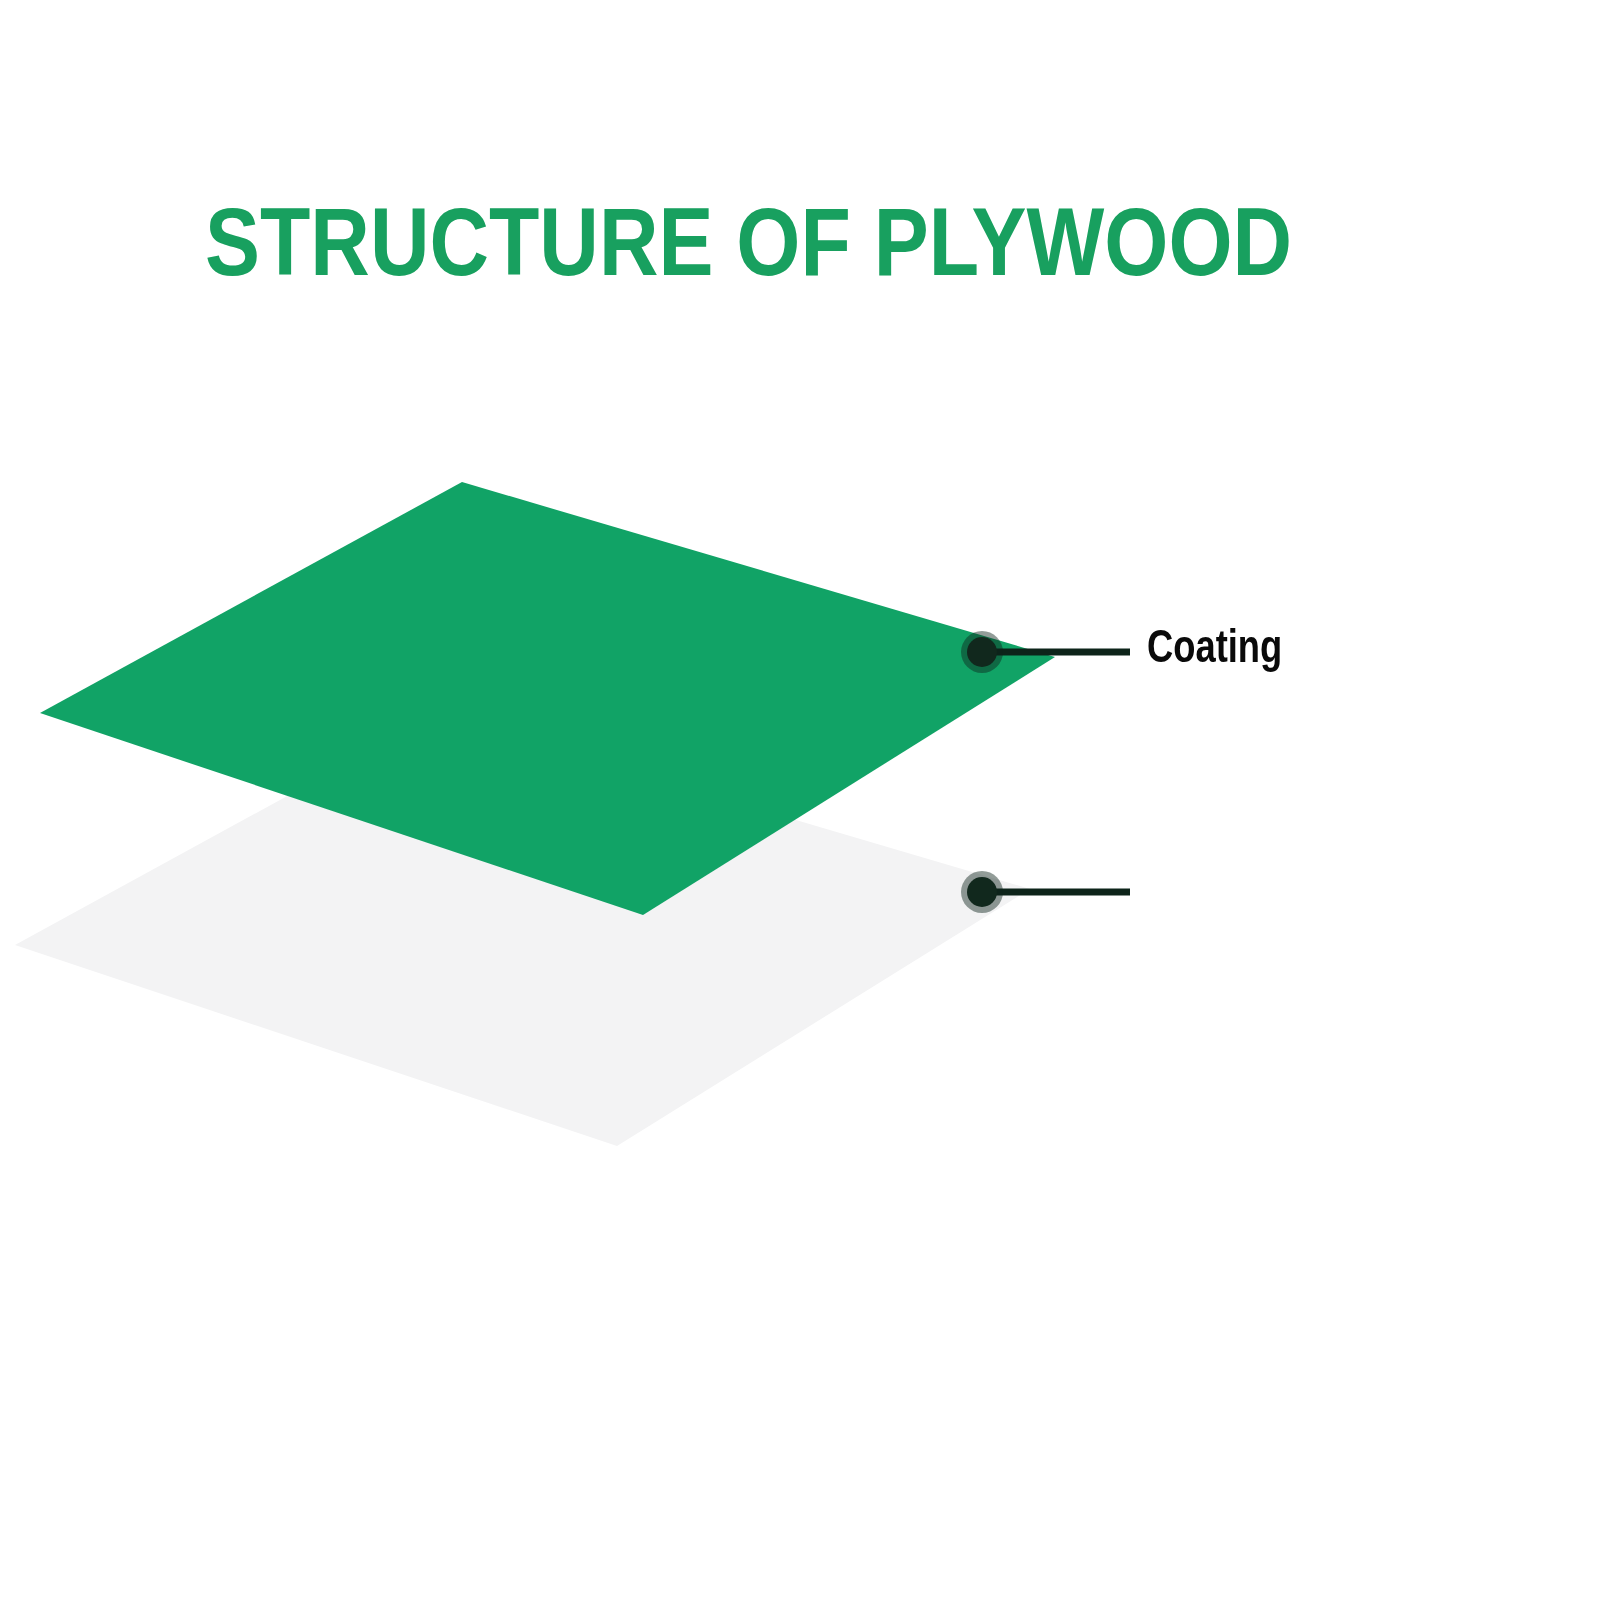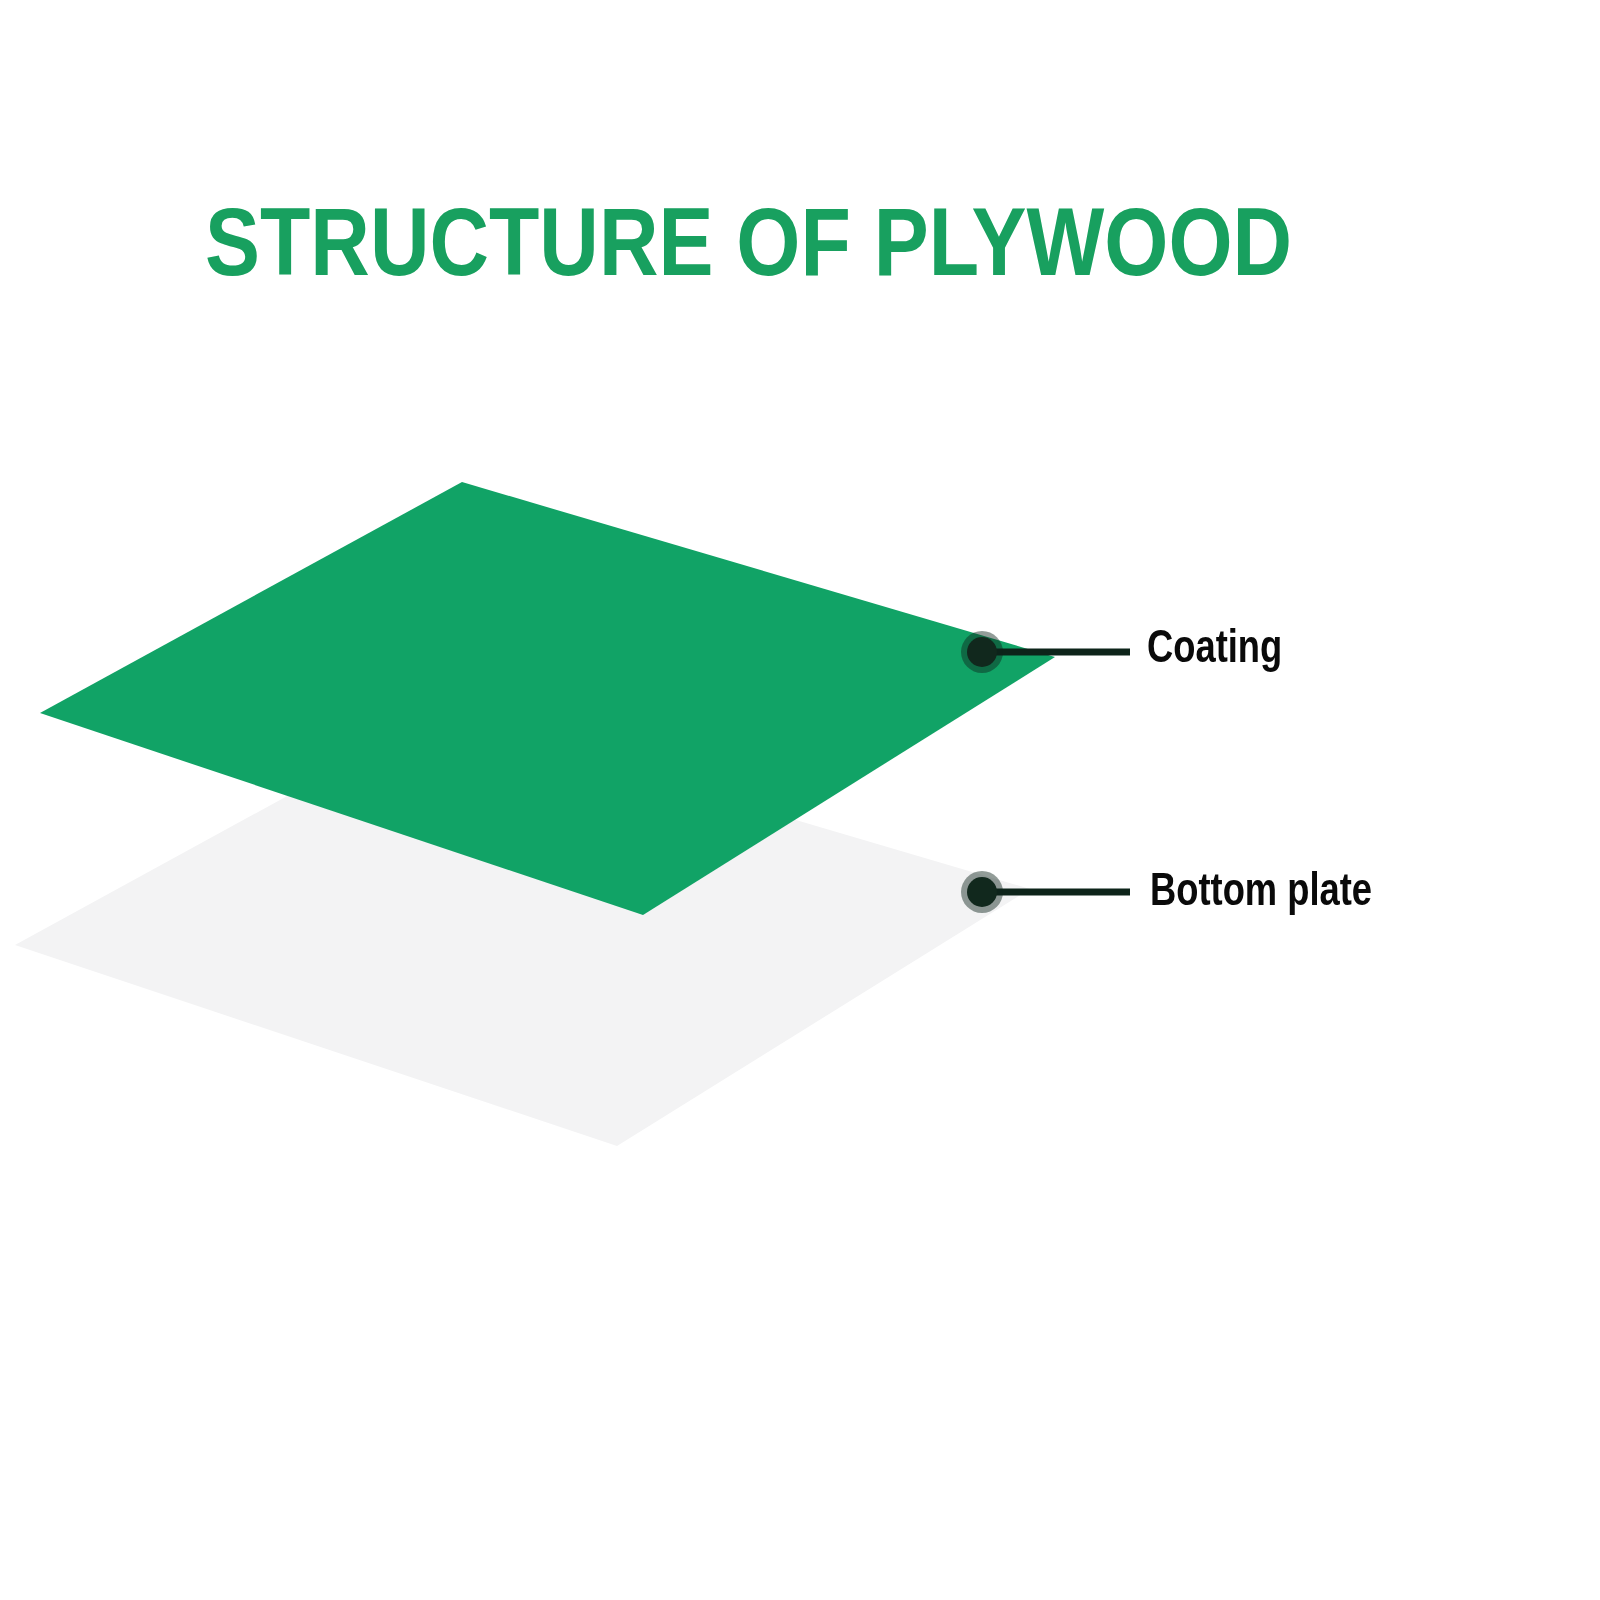--- a/index.html
+++ b/index.html
@@ -78,17 +78,14 @@
 
     <line x1="982" y1="892" x2="1130" y2="892" stroke-width="7" stroke="#0D241A"></line>
     <circle cx="982" cy="892" r="21" fill-opacity="0.45" fill="#0D241A"></circle>
     <circle cx="982" cy="892" r="15" fill="#11281D"></circle>
   </svg>
 
   <div class="layer-label label-coating">
     <span class="cond-79">Coating</span>
   </div>
 
-  <div class="layer-label label-bottom-plate">
-    <span class="cond-79">Bottom plate</span>
-  </div>
 
 </div>
 
 </body></html>

